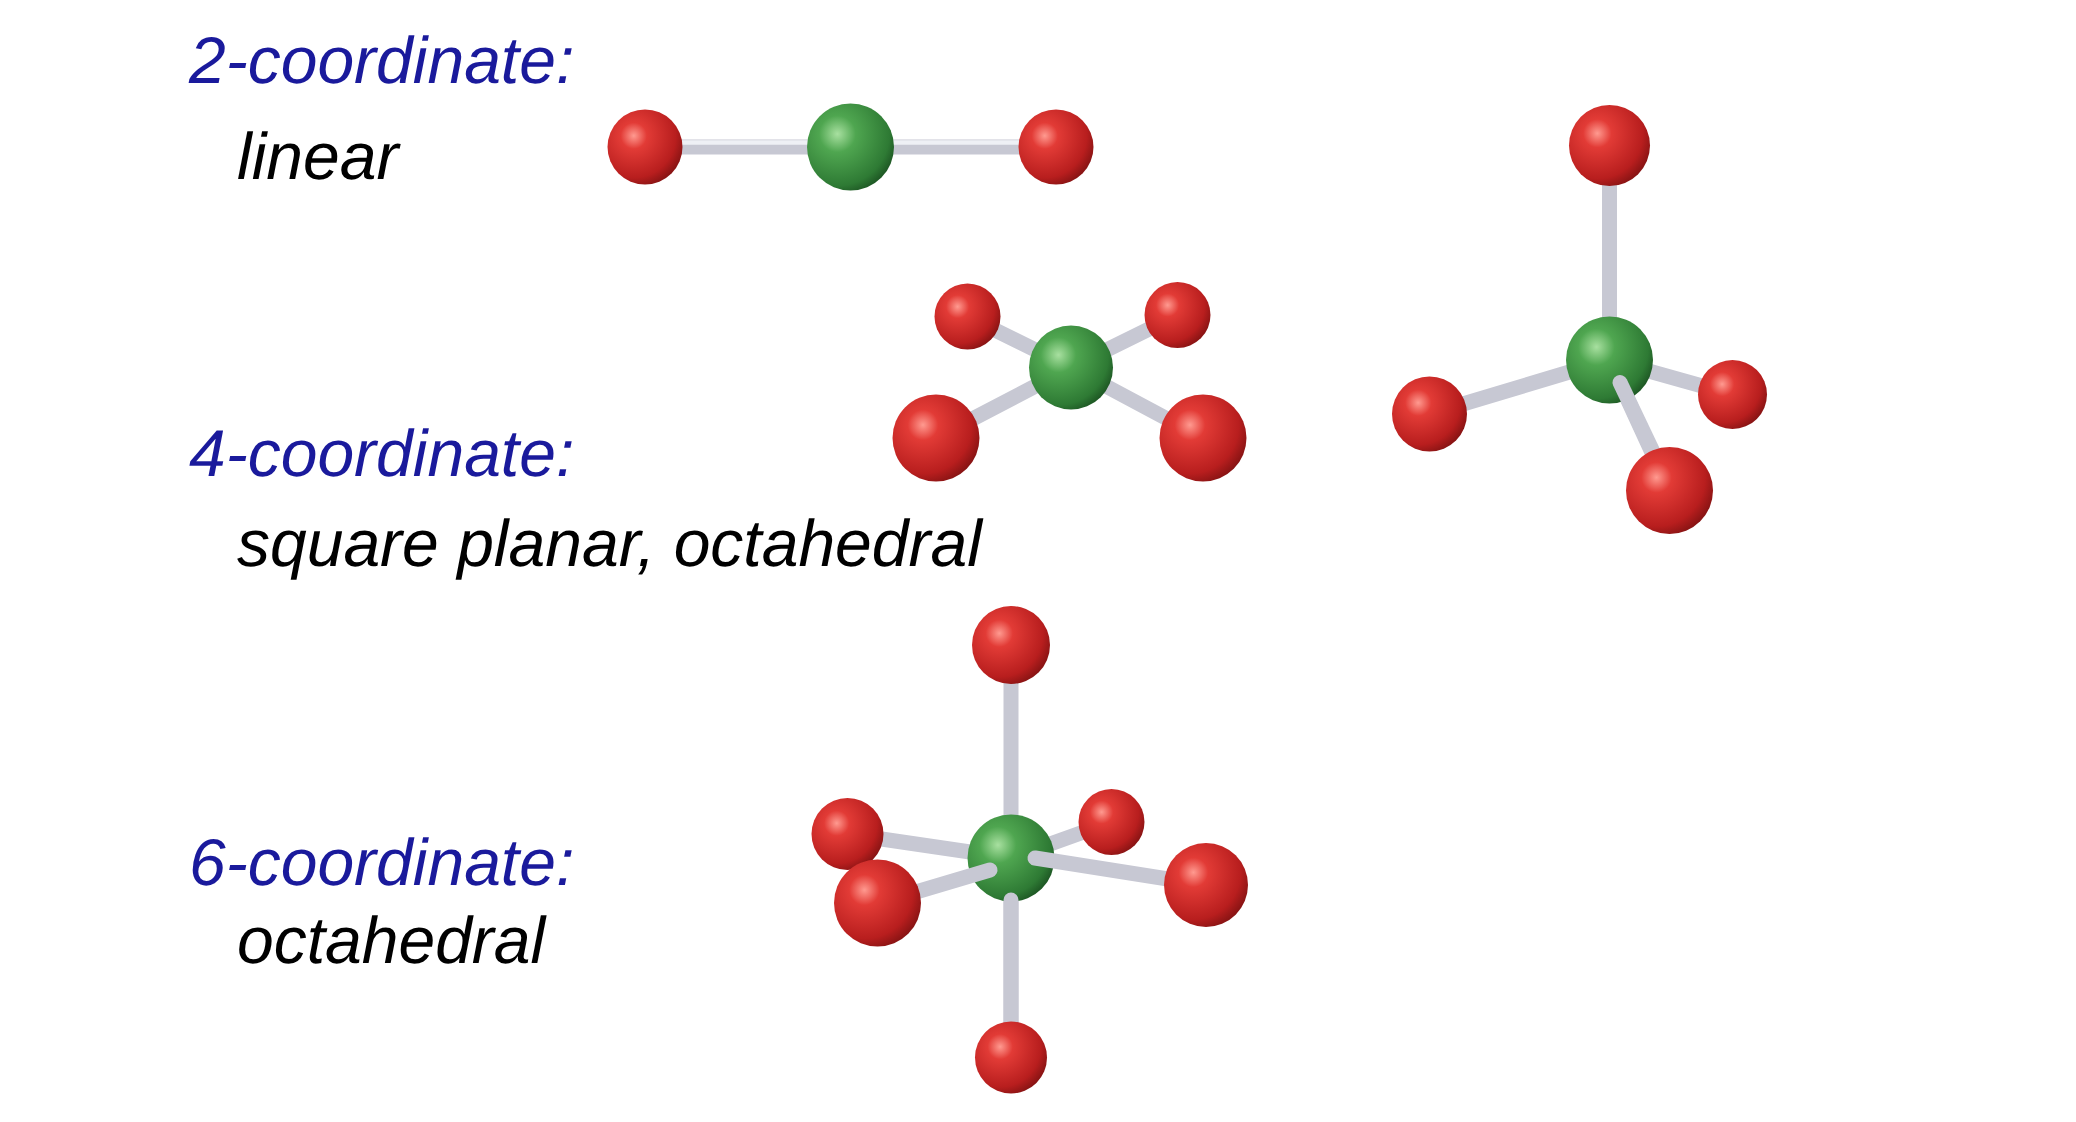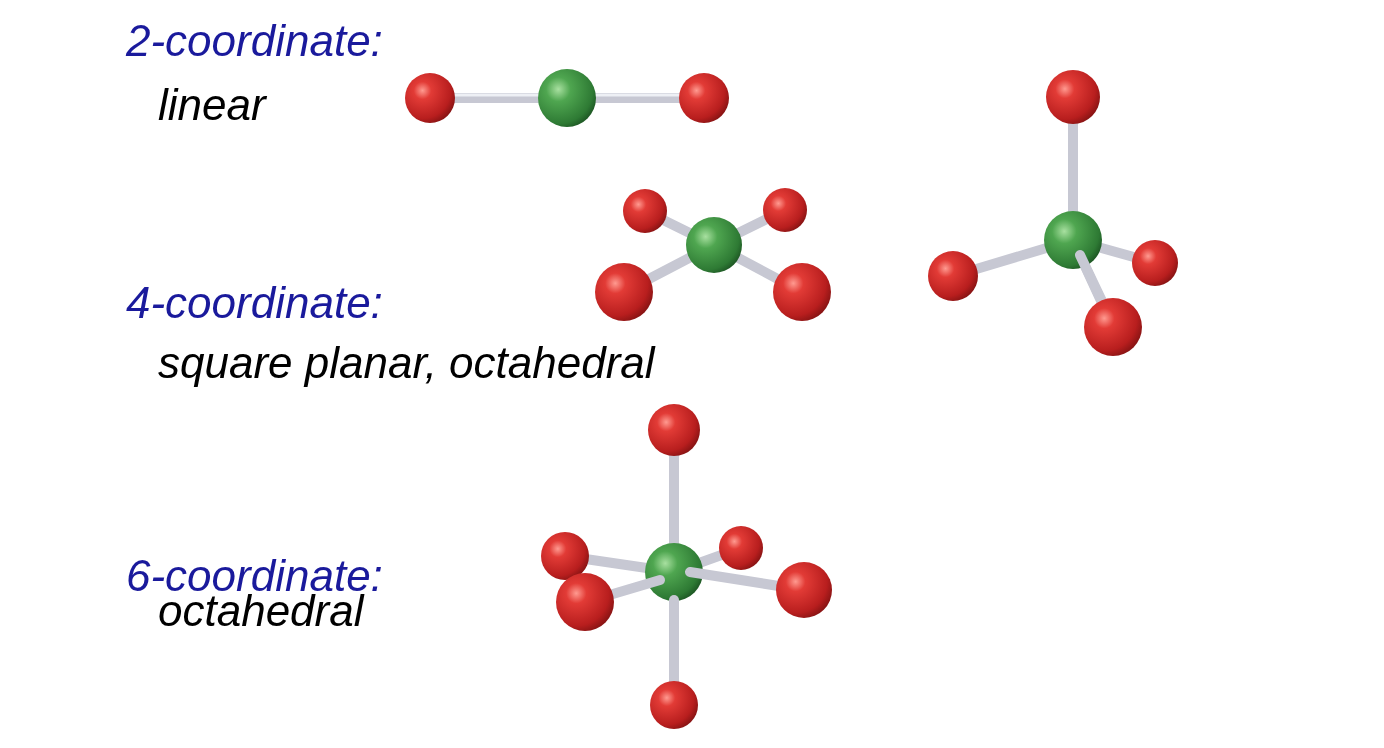--- a/index.html
+++ b/index.html
@@ -12,21 +12,21 @@
 </head>
 <body>
 
 <div class="label heading" style="top:18px;">2-coordinate:</div>
 <div class="label desc" style="top:82px;">linear</div>
 
 <div class="label heading" style="top:280px;">4-coordinate:</div>
 <div class="label desc" style="top:340px;">square planar, octahedral</div>
 
 <div class="label heading" style="top:515px;margin-top:38px;">6-coordinate:</div>
-<div class="label desc" style="top:588px;">octahedral</div>
+<div class="label desc" style="top:605px;">octahedral</div>
 
 <svg class="mol" width="1384" height="748" viewBox="0 0 1384 748">
   <defs>
     <radialGradient id="red" cx="35%" cy="35%" r="70%">
       <stop offset="0%" stop-color="#ff9a90"></stop>
       <stop offset="25%" stop-color="#e23b36"></stop>
       <stop offset="80%" stop-color="#b81e1e"></stop>
       <stop offset="100%" stop-color="#8a1414"></stop>
     </radialGradient>
     <radialGradient id="green" cx="35%" cy="35%" r="70%">

